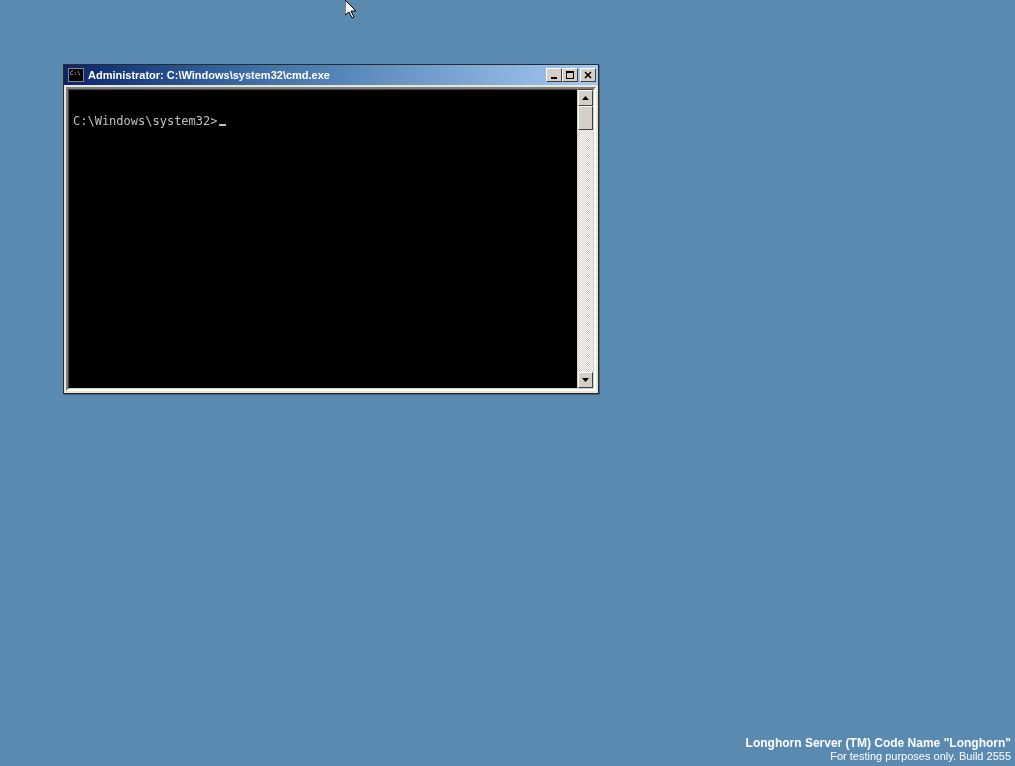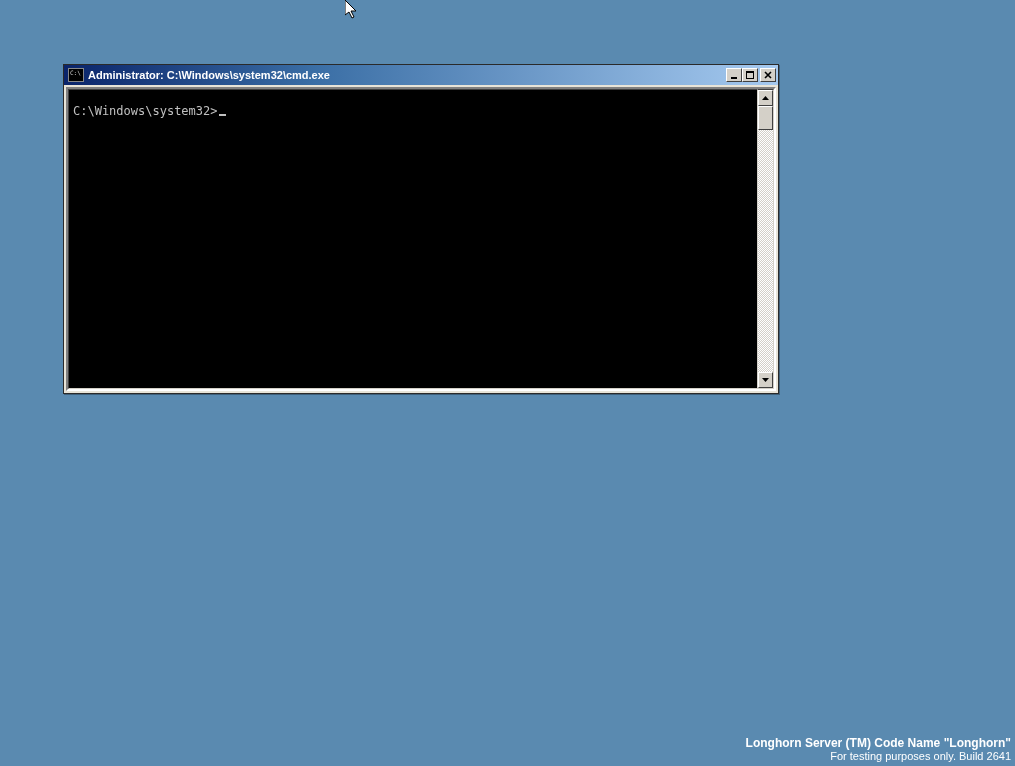--- a/index.html
+++ b/index.html
@@ -15,21 +15,21 @@
       top: 0px;
       width: 16px;
       height: 20px;
       z-index: 1000;
       pointer-events: none;
     }
     .window {
       position: absolute;
       left: 63px;
       top: 64px;
-      width: 716px;
+      width: 536px;
       height: 330px;
       background: #e8e4d8;
       border: 1px solid #2a2a2a;
       box-shadow: 1px 1px 0 rgba(0,0,0,0.3);
       display: flex;
       flex-direction: column;
     }
     .titlebar {
       height: 20px;
       background: linear-gradient(to right, #0a246a 0%, #3a6ea5 35%, #a6caf0 100%);
@@ -94,21 +94,21 @@
       margin: 2px;
       background: #e8e4d8;
       min-height: 0;
     }
     .console {
       flex-grow: 1;
       background: #000;
       color: #c0c0c0;
       font-family: "Lucida Console", "Consolas", monospace;
       font-size: 12px;
-      padding: 0 4px;
+      padding: 10px 4px;
       border: 1px solid;
       border-color: #404040 #d4d0c8 #d4d0c8 #404040;
       white-space: pre;
       overflow: hidden;
       line-height: 14px;
     }
     .console-cursor {
       display: inline-block;
       background: #c0c0c0;
       width: 7px;
@@ -218,14 +218,14 @@
         <svg width="7" height="4" viewBox="0 0 7 4">
             <path d="M3.5 4 L7 0 L0 0 Z" fill="#000"></path>
           </svg>
       </div>
     </div>
   </div>
 </div>
 
 <div class="watermark">
   <div class="line1">Longhorn Server (TM) Code Name "Longhorn"</div>
-  <div class="line2">For testing purposes only. Build 2641</div>
+  <div class="line2">For testing purposes only. Build 2555</div>
 </div>
 
 </body></html>

